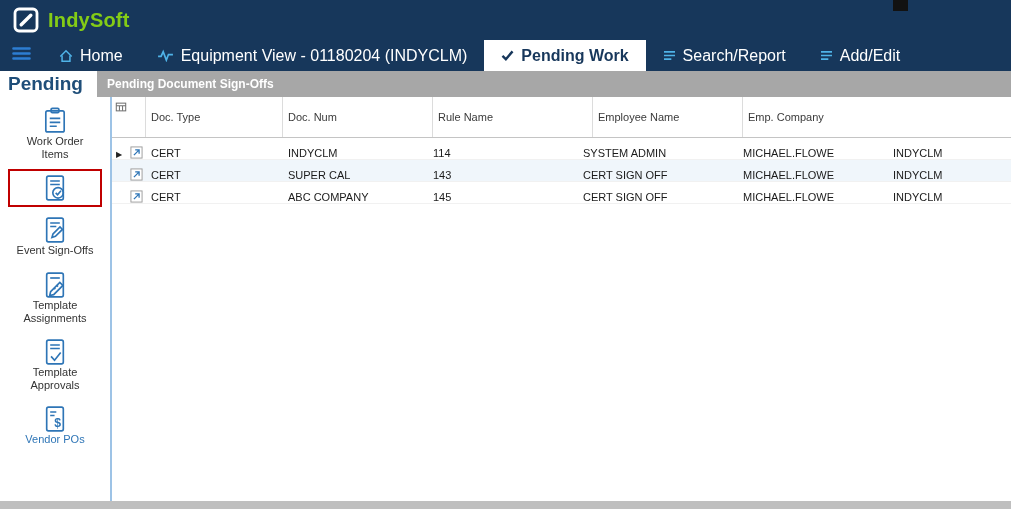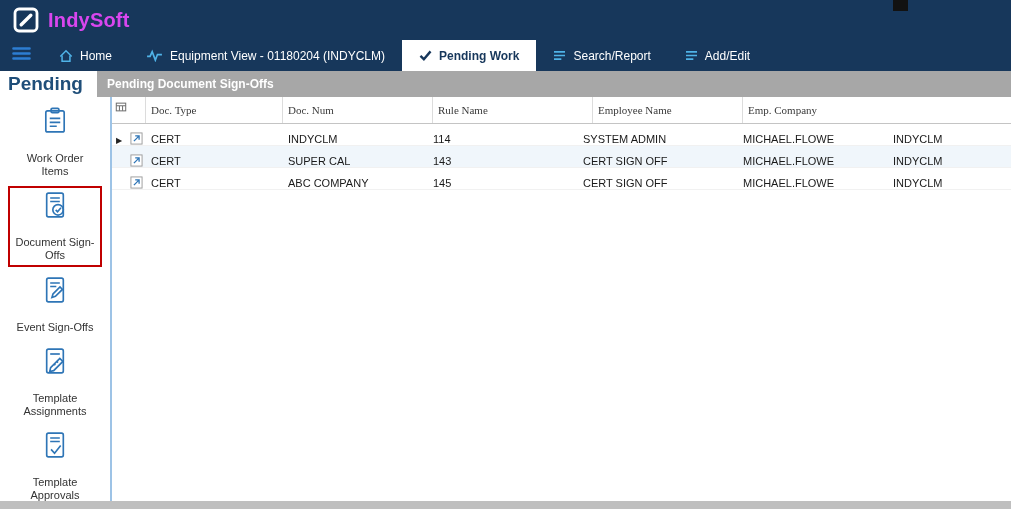--- a/index.html
+++ b/index.html
@@ -11,68 +11,68 @@
     overflow: hidden;
   }
 
   
   .header {
     position: absolute; top: 0; left: 0; right: 0; height: 40px;
     background: var(--header-bg, #17375B);
     display: flex; align-items: center; gap: 9px; padding-left: 13px;
   }
   .logo { display: flex; align-items: center; }
-  .app-name { color: #d946ef; font-size: 20px; font-weight: bold; letter-spacing: .2px; }
+  .app-name { color: #84cc16; font-size: 20px; font-weight: bold; letter-spacing: .2px; }
   .artifact { position: absolute; top: 0; left: 893px; width: 15px; height: 11px; background: #121212; }
 
   
   .navbar {
     position: absolute; top: 40px; left: 0; right: 0; height: 31px;
     background: var(--header-bg, #17375B);
     display: flex; align-items: stretch;
   }
   .menu-btn { width: 42px; display: flex; align-items: center; justify-content: center; color: var(--menu-icon, #2D7DD2); cursor: pointer; }
   .nav-item {
     display: flex; align-items: center; gap: 7px; padding: 0 17px;
-    color: #fff; font-size: 12px; white-space: nowrap; cursor: pointer;
+    color: #fff; font-size: 16px; white-space: nowrap; cursor: pointer;
   }
   .nav-item .icon { display: flex; align-items: center; color: var(--nav-icon, #4FB3E8); }
   .nav-item.active { background: var(--active-tab-bg, #fff); color: var(--active-tab-text, #17375B); font-weight: bold; }
   .nav-item.active .icon { color: var(--active-tab-text, #17375B); }
 
   
   .sidebar {
     position: absolute; top: 71px; left: 0; width: 112px; bottom: 8px;
     background: #fff; border-right: 2px solid var(--sidebar-border, #9DC3E6);
     overflow: hidden;
   }
   .sidebar-title {
     height: 26px; display: flex; align-items: center; padding-left: 8px;
     font-size: 19px; font-weight: bold; color: var(--sidebar-title-text, #1F4E79);
   }
   .side-items { display: flex; flex-direction: column; align-items: center; gap: 4px; padding-top: 5px; }
   .side-item {
-    display: flex; flex-direction: column; align-items: center; gap: 17px;
+    display: flex; flex-direction: column; align-items: center; gap: 0;
     padding: 3px 4px; border: 2px solid transparent; width: 94px; cursor: pointer;
   }
   .side-item.selected { border-color: var(--selected-border, #C00000); }
   .side-item .icon-box { color: var(--sidebar-icon, #2E75B6); display: flex; }
   .side-item .label { font-size: 11px; line-height: 1.15; text-align: center; color: #333; }
   .side-item.accent .label { color: var(--accent-link, #2E75B6); }
 
   
   .titlebar {
     position: absolute; top: 71px; left: 97px; right: 0; height: 26px;
     background: var(--titlebar-bg, #A7A7A7);
     color: #fff; font-size: 12px; font-weight: bold;
     display: flex; align-items: center; padding-left: 10px;
   }
   .table { position: absolute; top: 97px; left: 112px; right: 0; font-size: 11px; }
   .trow { display: flex; align-items: center; }
-  .thead { height: 27px; background: #fff; border-bottom: 1px solid #C4C4C4; color: #3a3a3a; font-family: Liberation Serif, serif; }
+  .thead { height: 41px; background: #fff; border-bottom: 1px solid #C4C4C4; color: #3a3a3a; }
   .corner {
     width: 34px; height: 100%; display: flex; align-items: flex-start;
     padding: 4px 0 0 3px; border-right: 1px solid #DCDCDC;
   }
   .h-cell {
     height: 100%; display: flex; align-items: center; padding-left: 5px;
     border-right: 1px solid #DCDCDC; overflow: hidden; white-space: nowrap; cursor: pointer;
   }
   .thead > [data-index="0"] { width: 137px; }
   .thead > [data-index="1"] { width: 145px; }
@@ -169,21 +169,20 @@
       </div>
       <div class="side-item selected" data-index="1">
         <span class="icon-box">
           <svg width="28" height="28" viewBox="0 0 32 32" fill="none" stroke="currentColor" stroke-width="1.9">
             <rect x="6.5" y="2.5" width="19" height="27" rx="2"></rect>
             <path d="M10.5 8h11M10.5 12h11"></path>
             <circle cx="19.5" cy="21.5" r="6"></circle>
             <path d="M16.8 21.6l2.1 2.1 3.9-4.6"></path>
           </svg>
         </span>
-        <span class="label">Document Sign-Offs</span>
       </div>
       <div class="side-item" data-index="2">
         <span class="icon-box">
           <svg width="28" height="28" viewBox="0 0 32 32" fill="none" stroke="currentColor" stroke-width="1.9">
             <rect x="6.5" y="2.5" width="19" height="27" rx="2"></rect>
             <path d="M10.5 8h11M10.5 12h7"></path>
             <path d="M12.5 24.5l1.2-4 8-8 2.8 2.8-8 8-4 1.2z"></path>
           </svg>
         </span>
         <span class="label">Event Sign-Offs</span>

